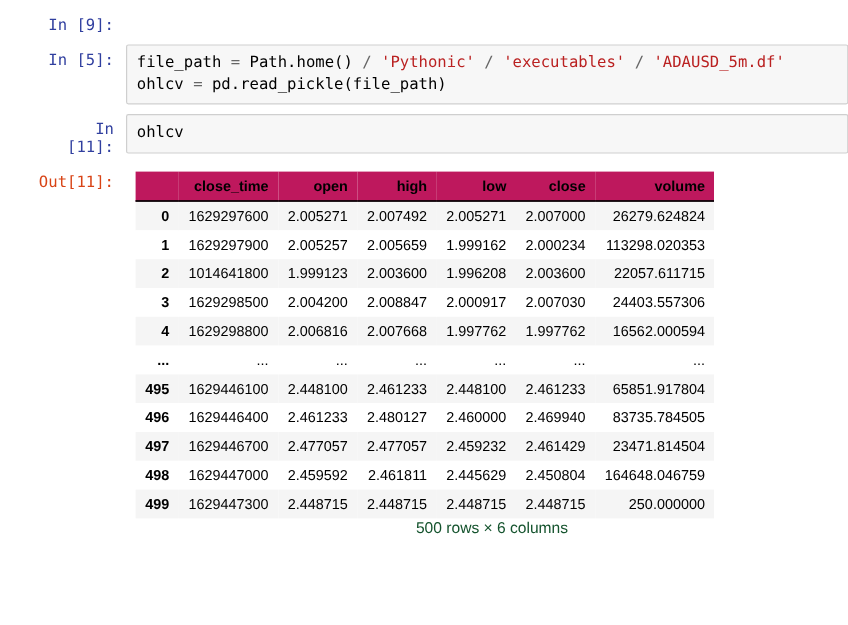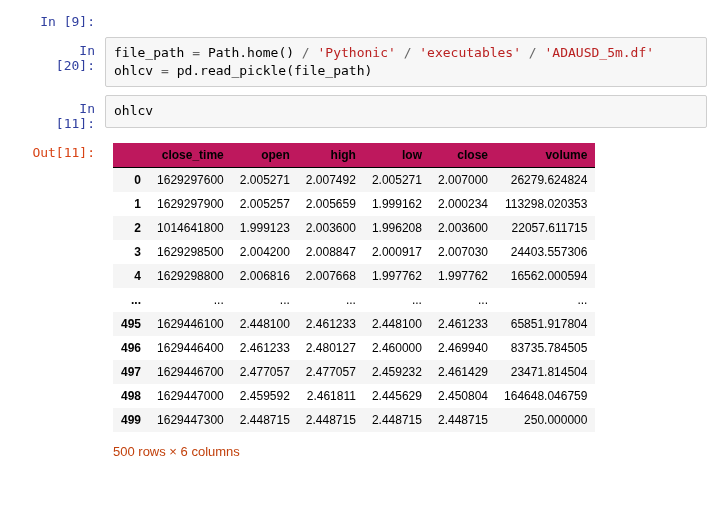--- a/index.html
+++ b/index.html
@@ -55,34 +55,34 @@
       border-bottom: 1px solid #000;
       font-weight: bold;
       background: #be185d;
     }
     table.dataframe tbody th {
       font-weight: bold;
     }
     table.dataframe tbody tr:nth-child(odd) { background: #f5f5f5; }
     table.dataframe tbody tr:nth-child(even) { background: #fff; }
     .summary {
-      margin-top: 12px;
       font-size: 13px;
-      color: #c2410c;
+      color: #14532d;
+      text-align: center;
     }
   </style>
 </head>
 <body>
 
 <div class="cell">
   <div class="prompt prompt-in">In [9]:</div>
 </div>
 
 <div class="cell">
-  <div class="prompt prompt-in">In [20]:</div>
+  <div class="prompt prompt-in">In [5]:</div>
   <div class="content">
     <div class="code-block"><span class="py">file_path</span> <span class="op">=</span> <span class="py">Path.home()</span> <span class="op">/</span> <span class="str">'Pythonic'</span> <span class="op">/</span> <span class="str">'executables'</span> <span class="op">/</span> <span class="str">'ADAUSD_5m.df'</span>
 <span class="py">ohlcv</span> <span class="op">=</span> <span class="py">pd.read_pickle(file_path)</span></div>
   </div>
 </div>
 
 <div class="cell">
   <div class="prompt prompt-in">In [11]:</div>
   <div class="content">
     <div class="code-block"><span class="py">ohlcv</span></div>

